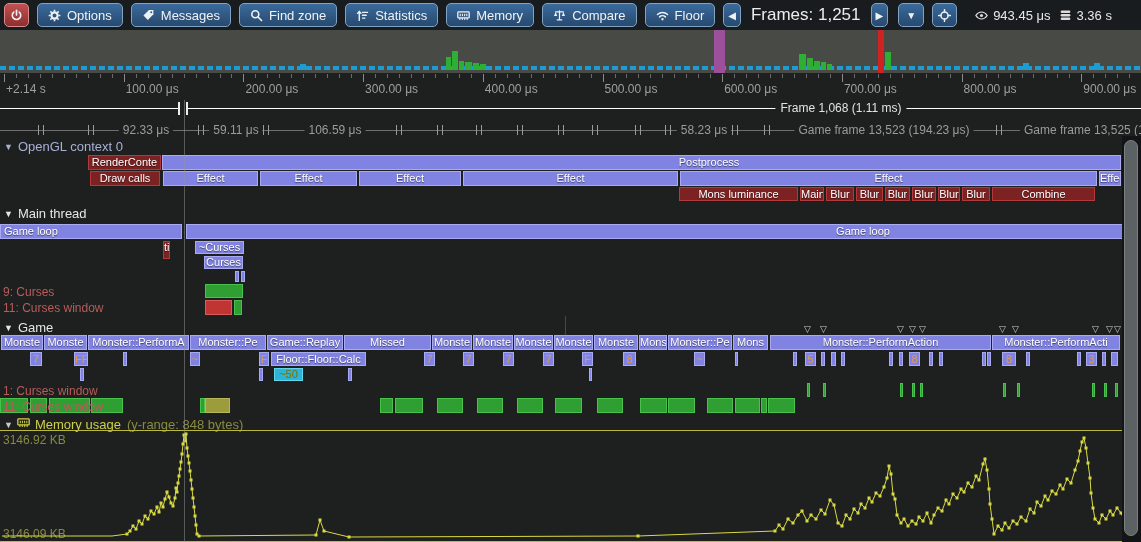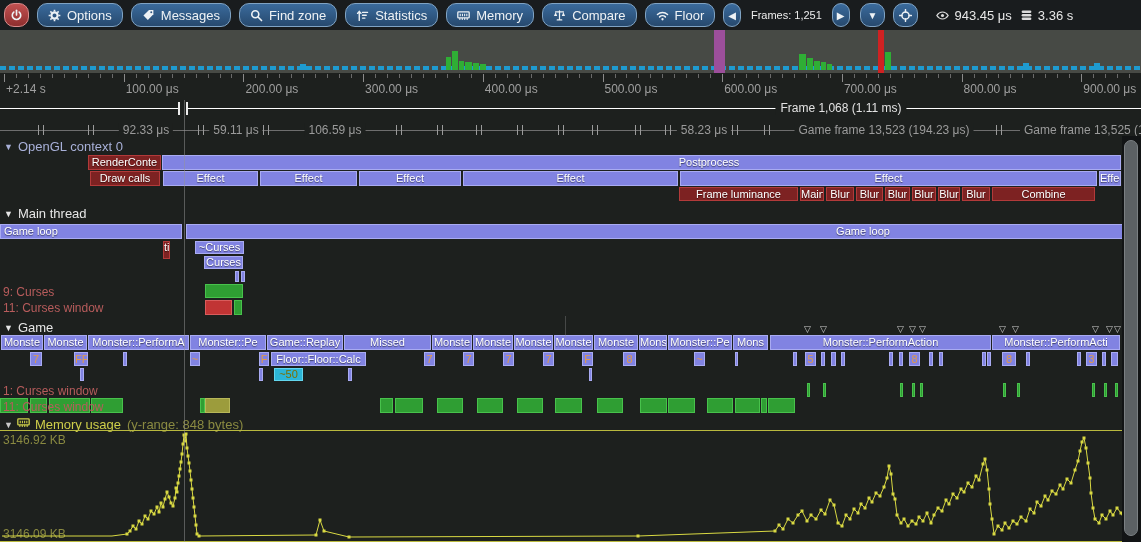--- a/index.html
+++ b/index.html
@@ -1,30 +1,30 @@
 <!DOCTYPE html>
 <html><head>
 <meta charset="utf-8">
 <style>
   html,body{margin:0;padding:0;background:#2a2d2b;}
   #app{position:relative;width:1141px;height:542px;background:#1d201e;overflow:hidden;
        font-family:"Liberation Sans",sans-serif;-webkit-font-smoothing:antialiased;}
   
   #toolbar{position:absolute;left:0;top:0;width:1141px;height:30px;background:#191c1e;
            display:flex;align-items:center;gap:8px;padding-left:4px;box-sizing:border-box;}
-  .tbtn{display:inline-flex;align-items:center;gap:6px;height:22px;padding:0 10px;border-radius:10px;
+  .tbtn{display:inline-flex;align-items:center;gap:6px;height:22px;padding:0 10px;border-radius:5px;
         background:linear-gradient(#3a6a9c,#27496e);border:1px solid #7fa3c4;color:#eef2f5;
         font-size:13px;white-space:nowrap;cursor:default;}
   .tbtn svg{width:13px;height:13px;display:block;}
   .tbtn.small{padding:0 4px;font-size:10px;}
   #power-btn{background:linear-gradient(#c25151,#8e2e2e);border-color:#d98a8a;padding:0 5px;}
   #power-btn svg{width:14px;height:14px;}
   .tstat{display:inline-flex;align-items:center;gap:5px;color:#e8e8e8;font-size:13px;}
   .tstat svg{width:15px;height:15px;color:#dcdcdc;}
-  #frames-label{color:#ececec;font-size:11px;margin:0 2px;}
+  #frames-label{color:#ececec;font-size:17px;margin:0 2px;}
   
   #histogram{position:absolute;left:0;top:30px;width:1141px;height:43px;background:#474a45;}
   #histo-base{position:absolute;left:0;bottom:3px;width:1141px;height:4px;
       background:repeating-linear-gradient(90deg,#1e9bd0 0px,#1e9bd0 6px,transparent 6px,transparent 9px);}
   .axis-label{position:absolute;top:82px;font-size:12px;color:#9f9f9f;white-space:nowrap;}
   #frame-line-main{position:absolute;left:0;top:108px;width:1141px;height:1px;background:#ffffff;}
   #frame-main-label{position:absolute;top:101px;transform:translateX(-50%);background:#1d201e;
       padding:0 5px;color:#e2e2e2;font-size:12px;white-space:nowrap;}
   #subframe-line{position:absolute;left:0;top:130px;width:1141px;height:1px;background:#6e6e6e;}
   .sep-tick{position:absolute;top:125px;width:1px;height:10px;background:#9b9b9b;}
@@ -355,21 +355,21 @@
       <div class="bar p" style="left: 162px; top: 155px; width: 959px; height: 15px; line-height: 13px;">
         <span style="position: absolute; left: 546px; transform: translateX(-50%);">Postprocess</span>
       </div>
       <div class="bar r" style="left: 90px; top: 171px; width: 70px; height: 15px; line-height: 13px;">Draw calls</div>
       <div class="bar p" style="left: 163px; top: 171px; width: 95px; height: 15px; line-height: 13px;">Effect</div>
       <div class="bar p" style="left: 260px; top: 171px; width: 97px; height: 15px; line-height: 13px;">Effect</div>
       <div class="bar p" style="left: 359px; top: 171px; width: 102px; height: 15px; line-height: 13px;">Effect</div>
       <div class="bar p" style="left: 463px; top: 171px; width: 215px; height: 15px; line-height: 13px;">Effect</div>
       <div class="bar p" style="left: 680px; top: 171px; width: 417px; height: 15px; line-height: 13px;">Effect</div>
       <div class="bar p" style="left: 1099px; top: 171px; width: 22px; height: 15px; line-height: 13px;">Effec</div>
-      <div class="bar r" style="left: 679px; top: 187px; width: 119px; height: 14px; line-height: 12px;">Frame luminance</div>
+      <div class="bar r" style="left: 679px; top: 187px; width: 119px; height: 14px; line-height: 12px;">Mons luminance</div>
       <div class="bar r" style="left: 800px; top: 187px; width: 24px; height: 14px; line-height: 12px;">Main</div>
       <div class="bar r" style="left: 826px; top: 187px; width: 28px; height: 14px; line-height: 12px;">Blur</div>
       <div class="bar r" style="left: 856px; top: 187px; width: 27px; height: 14px; line-height: 12px;">Blur</div>
       <div class="bar r" style="left: 885px; top: 187px; width: 25px; height: 14px; line-height: 12px;">Blur</div>
       <div class="bar r" style="left: 912px; top: 187px; width: 24px; height: 14px; line-height: 12px;">Blur</div>
       <div class="bar r" style="left: 938px; top: 187px; width: 22px; height: 14px; line-height: 12px;">Blur</div>
       <div class="bar r" style="left: 962px; top: 187px; width: 28px; height: 14px; line-height: 12px;">Blur</div>
       <div class="bar r" style="left: 992px; top: 187px; width: 103px; height: 14px; line-height: 12px;">Combine</div>
       <div class="bar p" style="left: 0px; top: 224px; width: 182px; height: 15px; line-height: 13px; text-align: left; padding-left: 3px;">Game loop</div>
       <div class="bar p" style="left: 186px; top: 224px; width: 955px; height: 15px; line-height: 13px;">

